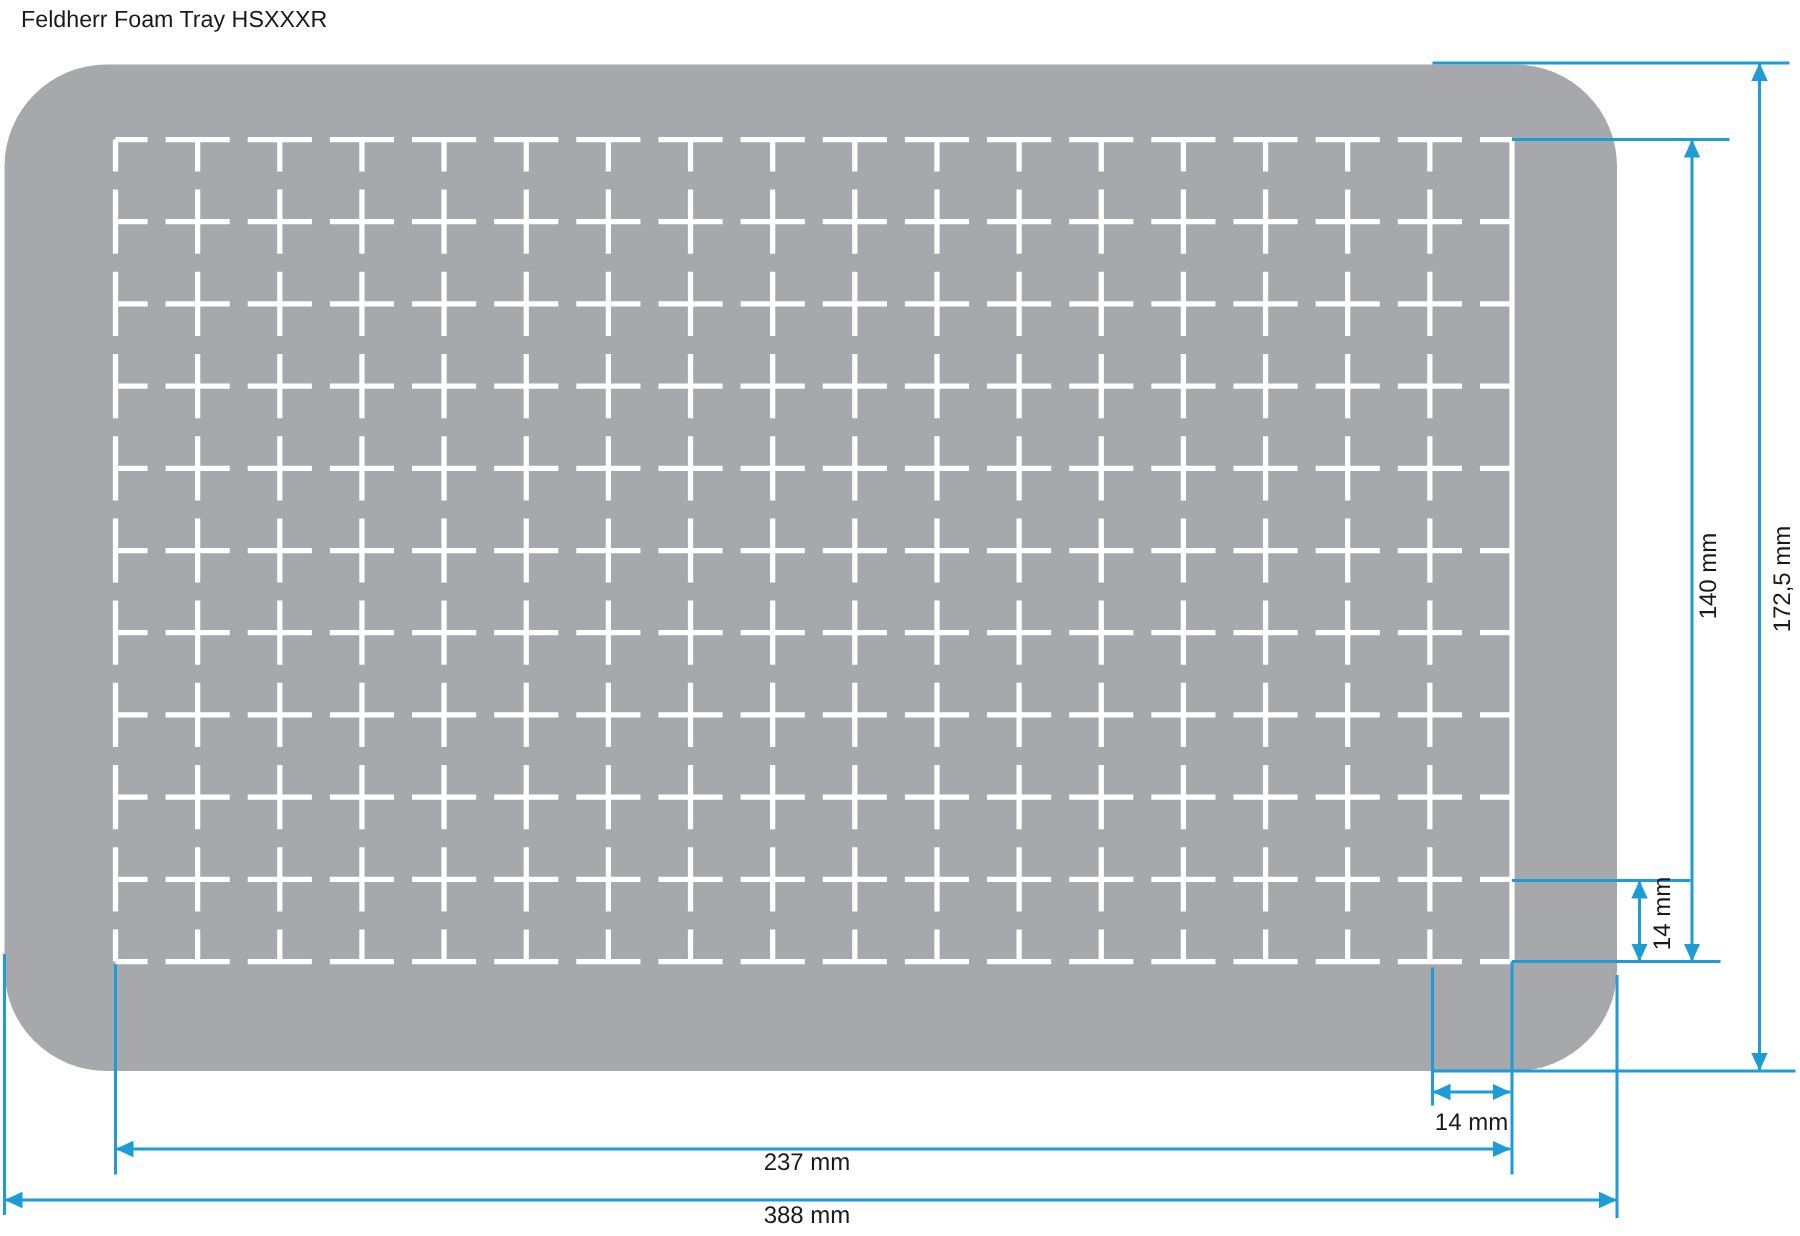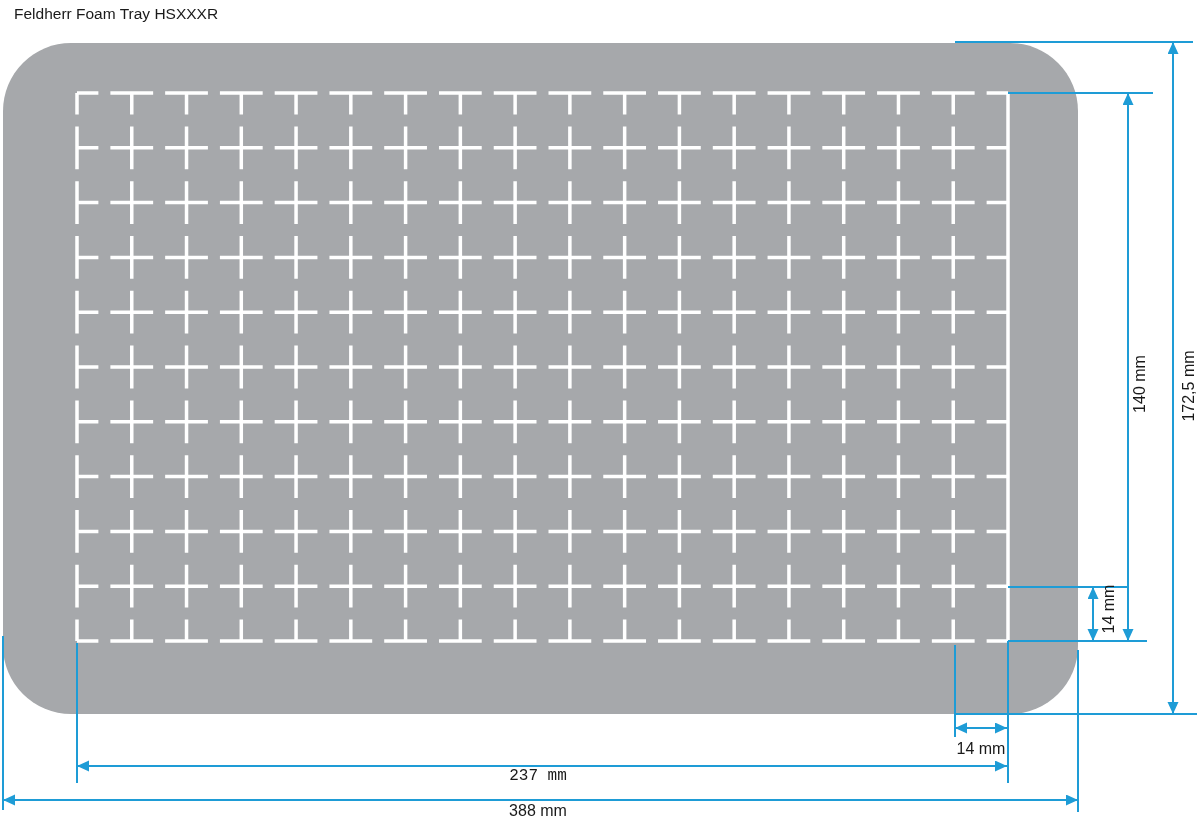--- a/index.html
+++ b/index.html
@@ -106,21 +106,21 @@
         <line x1="3" y1="800" x2="1078" y2="800" marker-start="url(#arrow-start)" marker-end="url(#arrow-end)"></line>
         <line x1="1128" y1="93" x2="1128" y2="641" marker-start="url(#arrow-start)" marker-end="url(#arrow-end)"></line>
         <line x1="1173" y1="42" x2="1173" y2="714" marker-start="url(#arrow-start)" marker-end="url(#arrow-end)"></line>
         <line x1="1093" y1="587" x2="1093" y2="641" marker-start="url(#arrow-start)" marker-end="url(#arrow-end)"></line>
         <line x1="955" y1="728" x2="1007" y2="728" marker-start="url(#arrow-start)" marker-end="url(#arrow-end)"></line>
       </g>
   </svg>
 
   <div class="title">Feldherr Foam Tray HSXXXR</div>
 
-  <div class="label h-center" style="left:538px; top:768px;font-family:Liberation Mono, monospace;">237 mm</div>
+  <div class="label h-center" style="left:538px; top:768px;">237 mm</div>
 
   <div class="label h-center" style="left:538px; top:803px;">388 mm</div>
 
   <div class="label v-rot" style="left:1140px; top:384px;">140 mm</div>
 
   <div class="label v-rot" style="left:1189px; top:386px;">172,5 mm</div>
 
   <div class="label v-rot" style="left:1109px; top:609px;">14 mm</div>
 
   <div class="label h-center" style="left:981px; top:741px;">14 mm</div>

